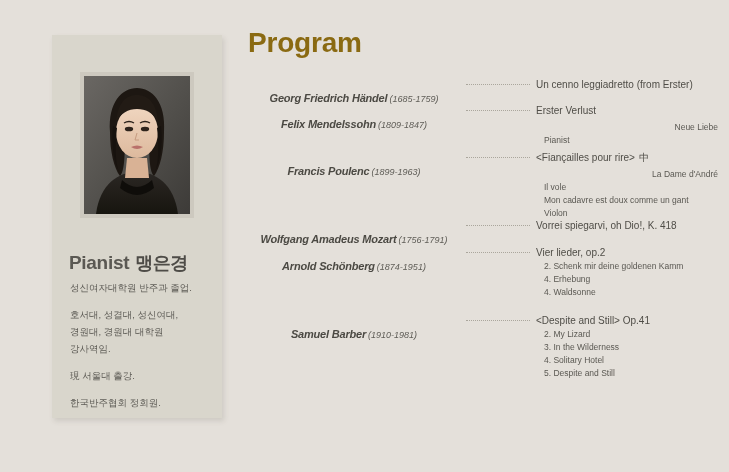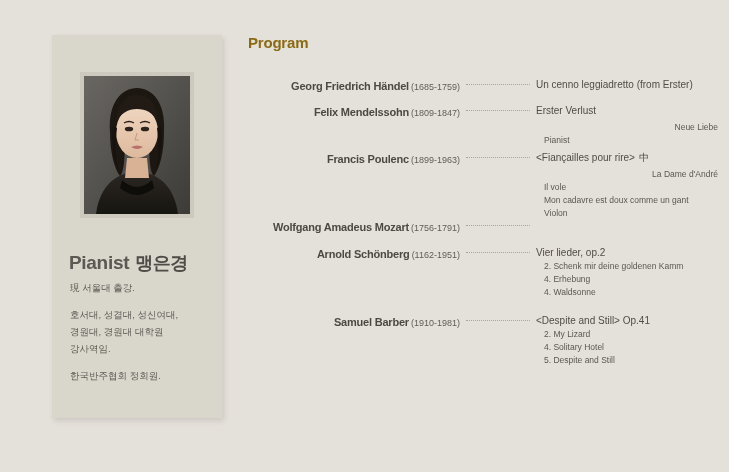--- a/index.html
+++ b/index.html
@@ -83,42 +83,43 @@
 
   
   #program-area {
     position: absolute;
     left: 248px;
     top: 32px;
     width: 470px;
   }
 
   #program-title {
-    font-size: 15px;
+    font-size: 28px;
     font-weight: bold;
     color: #8a6a12;
     letter-spacing: -0.2px;
     margin: 0 0 24px 0;
     line-height: 22px;
   }
 
   .program-row {
     position: relative;
     display: block;
     margin-bottom: 4px;
   }
 
   .composer-cell {
     position: absolute;
     left: 0;
-    top: 0;
+    top: 12px;
     width: 212px;
-    text-align: right;
+    text-align: center;
     white-space: nowrap;
     line-height: 14px;
+    font-style: italic;
   }
   .composer-name {
     font-size: 11px;
     font-weight: bold;
     color: #4b4943;
     letter-spacing: -0.2px;
   }
   .composer-dates {
     font-size: 9px;
     color: #5f5d57;
@@ -207,22 +208,23 @@
         <path d="M38 104 Q53 118 68 104 L70 112 Q53 126 36 112 Z" fill="#0f0d0a"></path>
       </svg>
     </div>
   </div>
 
   <div id="pianist-heading">
     <span id="pianist-role">Pianist</span><span id="pianist-name">맹은경</span>
   </div>
 
   <div id="bio-block">
+      <p class="bio-para">성신여자대학원 반주과 졸업.</p>
+      <p class="bio-para">호서대, 성결대, 성신여대,<br>경원대, 경원대 대학원<br>강사역임.</p>
       <p class="bio-para">現 서울대 출강.</p>
-      <p class="bio-para">호서대, 성결대, 성신여대,<br>경원대, 경원대 대학원<br>강사역임.</p>
       <p class="bio-para">한국반주협회 정회원.</p>
     </div>
 </div>
 
 <div id="program-area">
   <h1 id="program-title">Program</h1>
   <div id="program-list" style="position: relative; height: 330px;">
       <div class="program-row" style="position: absolute; top: 0px; left: 0px; width: 470px;">
         <div class="composer-cell"><span class="composer-name">Georg Friedrich Händel</span><span class="composer-dates">(1685-1759)</span></div>
         <div class="leader"></div>
@@ -246,35 +248,39 @@
           <div class="work-title"><span>&lt;Fiançailles pour rire&gt;</span><span class="cjk">中</span></div>
           <div class="work-sub first">La Dame d'André</div>
           <div class="work-sub">Il vole</div>
           <div class="work-sub">Mon cadavre est doux comme un gant</div>
           <div class="work-sub">Violon</div>
         </div>
       </div>
       <div class="program-row" style="position: absolute; top: 141px; left: 0px; width: 470px;">
         <div class="composer-cell"><span class="composer-name">Wolfgang Amadeus Mozart</span><span class="composer-dates">(1756-1791)</span></div>
         <div class="leader"></div>
+        <div class="works-cell">
+          <div class="work-title"><span>Vorrei spiegarvi, oh Dio!,  K. 418</span></div>
+        </div>
       </div>
       <div class="program-row" style="position: absolute; top: 168px; left: 0px; width: 470px;">
-        <div class="composer-cell"><span class="composer-name">Arnold Schönberg</span><span class="composer-dates">(1162-1951)</span></div>
+        <div class="composer-cell"><span class="composer-name">Arnold Schönberg</span><span class="composer-dates">(1874-1951)</span></div>
         <div class="leader"></div>
         <div class="works-cell">
           <div class="work-title"><span>Vier lieder, op.2</span></div>
           <div class="work-sub">2. Schenk mir deine goldenen Kamm</div>
           <div class="work-sub">4. Erhebung</div>
           <div class="work-sub">4. Waldsonne</div>
         </div>
       </div>
       <div class="program-row" style="position: absolute; top: 236px; left: 0px; width: 470px;">
         <div class="composer-cell"><span class="composer-name">Samuel Barber</span><span class="composer-dates">(1910-1981)</span></div>
         <div class="leader"></div>
         <div class="works-cell">
           <div class="work-title"><span>&lt;Despite and Still&gt; Op.41</span></div>
           <div class="work-sub">2. My Lizard</div>
+          <div class="work-sub">3. In the Wilderness</div>
           <div class="work-sub">4. Solitary Hotel</div>
           <div class="work-sub">5. Despite and Still</div>
         </div>
       </div>
     </div>
 </div>
 
 </body></html>

